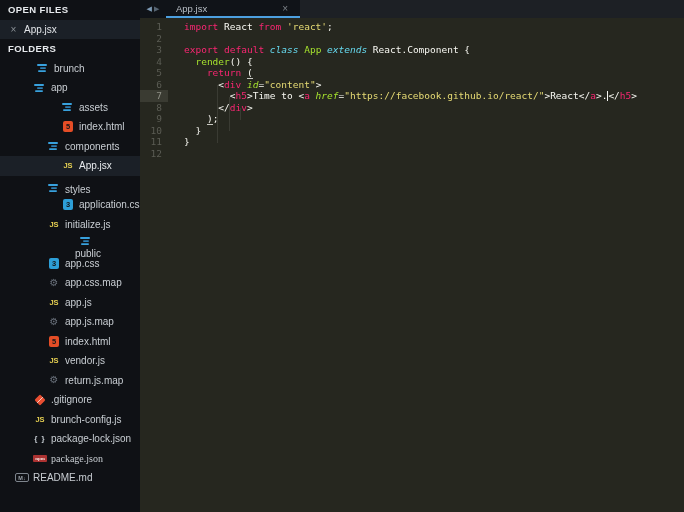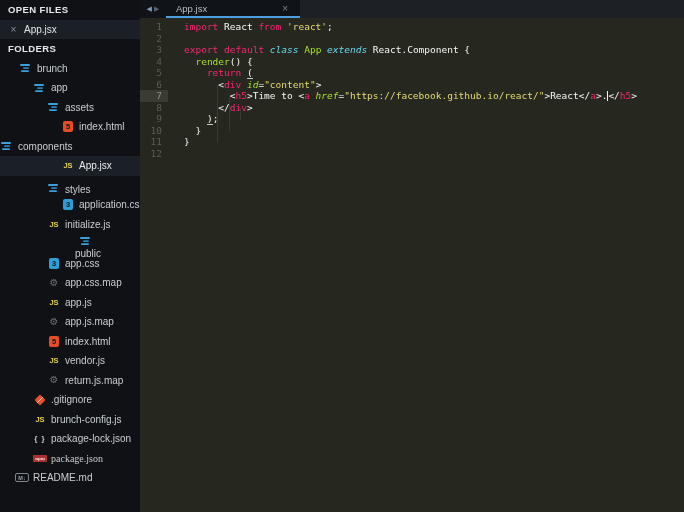--- a/index.html
+++ b/index.html
@@ -87,57 +87,57 @@
     <div class="sb-row sb-header">OPEN FILES</div>
 
     <div class="sb-row openfile-row">
       <span class="openfile-close">×</span>
       <span>App.jsx</span>
     </div>
 
     <div class="sb-row sb-header">FOLDERS</div>
 
     <div id="tree">
-        <div class="sb-row sb-item" style="padding-left: 19px;">
+        <div class="sb-row sb-item" style="padding-left: 36px;">
           <span class="icon-box ic-folder">
             <svg width="12" height="10" viewBox="0 0 12 10">
               <rect x="0" y="1" width="10" height="2" rx="1" fill="#38a1dd"></rect>
               <rect x="3" y="4.2" width="6" height="1.8" rx="0.9" fill="#2d7fb4"></rect>
               <rect x="1" y="7.2" width="8" height="1.8" rx="0.9" fill="#38a1dd"></rect>
             </svg>
           </span>
           <span>brunch</span>
         </div>
         <div class="sb-row sb-item" style="padding-left: 33px;">
           <span class="icon-box ic-folder">
             <svg width="12" height="10" viewBox="0 0 12 10">
               <rect x="0" y="1" width="10" height="2" rx="1" fill="#38a1dd"></rect>
               <rect x="3" y="4.2" width="6" height="1.8" rx="0.9" fill="#2d7fb4"></rect>
               <rect x="1" y="7.2" width="8" height="1.8" rx="0.9" fill="#38a1dd"></rect>
             </svg>
           </span>
           <span>app</span>
         </div>
-        <div class="sb-row sb-item" style="padding-left: 47px;">
+        <div class="sb-row sb-item" style="padding-left: 61px;">
           <span class="icon-box ic-folder">
             <svg width="12" height="10" viewBox="0 0 12 10">
               <rect x="0" y="1" width="10" height="2" rx="1" fill="#38a1dd"></rect>
               <rect x="3" y="4.2" width="6" height="1.8" rx="0.9" fill="#2d7fb4"></rect>
               <rect x="1" y="7.2" width="8" height="1.8" rx="0.9" fill="#38a1dd"></rect>
             </svg>
           </span>
           <span>assets</span>
         </div>
         <div class="sb-row sb-item" style="padding-left: 61px;">
           <span class="icon-box">
             <span class="ic-html">5</span>
           </span>
           <span>index.html</span>
         </div>
-        <div class="sb-row sb-item" style="">
+        <div class="sb-row sb-item" style="padding-left: 47px;">
           <span class="icon-box ic-folder">
             <svg width="12" height="10" viewBox="0 0 12 10">
               <rect x="0" y="1" width="10" height="2" rx="1" fill="#38a1dd"></rect>
               <rect x="3" y="4.2" width="6" height="1.8" rx="0.9" fill="#2d7fb4"></rect>
               <rect x="1" y="7.2" width="8" height="1.8" rx="0.9" fill="#38a1dd"></rect>
             </svg>
           </span>
           <span>components</span>
         </div>
         <div class="sb-row sb-item selected" style="padding-left: 61px;">

